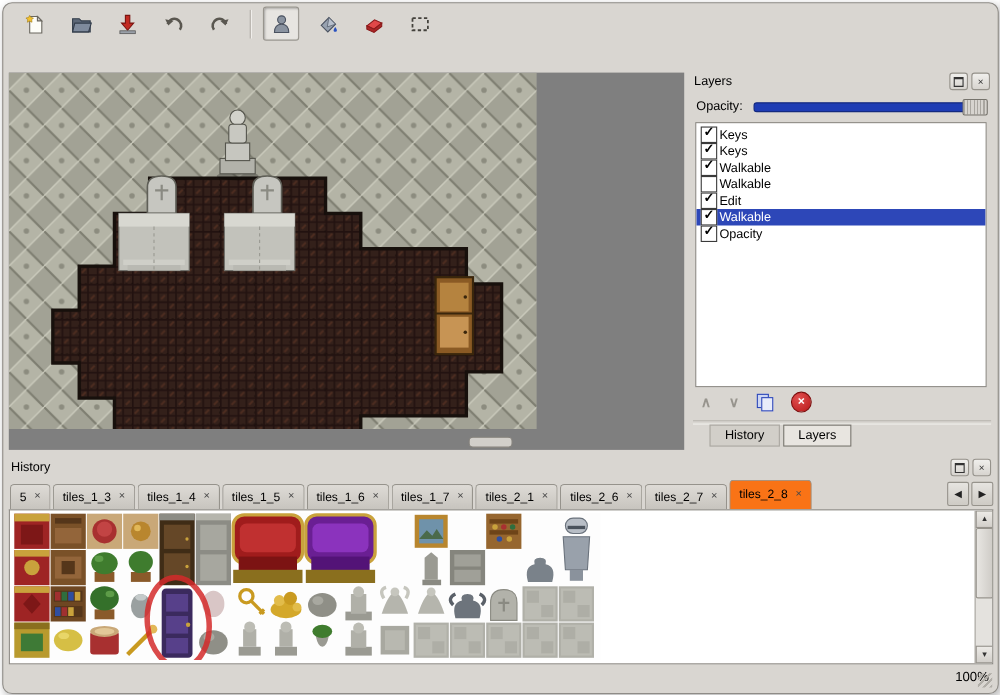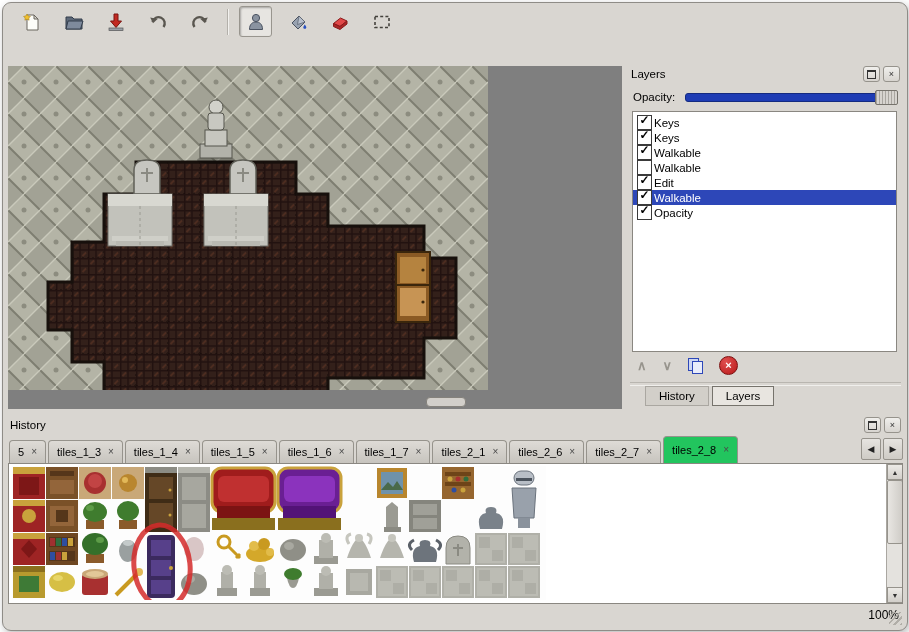--- a/index.html
+++ b/index.html
@@ -49,21 +49,21 @@
   .del-btn{width:17px;height:17px;border-radius:50%;background:radial-gradient(circle at 35% 30%,#e05050,#b81818);color:#fff;font-size:11px;font-weight:bold;display:flex;align-items:center;justify-content:center;border:1px solid #7c0e0e;line-height:1}
   .panel-sep{position:absolute;left:3px;right:3px;top:316px;height:2px;border-top:1px solid #b9b6b0;border-bottom:1px solid #f0efec}
   .dock-tabs{position:absolute;left:18px;top:320px;display:flex;gap:3px}
   .dock-tab{padding:3px 13px;font-size:11.5px;border:1px solid #aaa7a1;background:#d2cfc9}
   .dock-tab.active{background:#e8e5e0;border-color:#76736c}
 
   
   .tilesets-panel{position:absolute;left:3px;top:414px;width:899px;height:197px}
   .ts-tabs{position:absolute;left:2px;right:2px;top:19px;height:27px;display:flex;align-items:flex-end;border-bottom:1px solid #8a8781;padding-left:1px}
   .ts-tab{height:22px;display:flex;align-items:center;padding:0 8px;gap:7px;font-size:11px;background:linear-gradient(#dedbd6,#c7c4be);border:1px solid #96938c;border-bottom:none;border-radius:4px 4px 0 0;margin-right:2px;white-space:nowrap}
-  .ts-tab.active{height:26px;background:#22c55e}
+  .ts-tab.active{height:26px;background:#f97316}
   .ts-close{color:#4a4a4a;font-size:10px;line-height:1}
   .ts-nav{margin-left:auto;display:flex;margin-bottom:3px}
   .nav-btn{width:18px;height:20px;display:flex;align-items:center;justify-content:center;border:1px solid #96938c;background:linear-gradient(#e6e4e0,#cecbc5);font-size:9px;color:#222;margin-left:2px;border-radius:2px}
   .ts-content{position:absolute;left:2px;right:2px;top:46px;bottom:10px;background:#fff;border:1px solid #8a8781;overflow:hidden}
   .tiles-svg{position:absolute;left:3px;top:2px;display:block}
   .vscroll{position:absolute;right:0;top:0;bottom:0;width:15px;background:#e4e2de;border-left:1px solid #aaa7a1}
   .vs-btn{position:absolute;left:0;width:14px;height:14px;background:linear-gradient(#eceae6,#d2cfca);border:1px solid #96938c;font-size:7px;display:flex;align-items:center;justify-content:center;color:#333}
   .vs-up{top:0}.vs-down{bottom:0}
   .vs-thumb{position:absolute;left:0;top:16px;width:14px;height:62px;background:linear-gradient(90deg,#e8e6e2,#cfccc7);border:1px solid #96938c;border-radius:2px}
 

